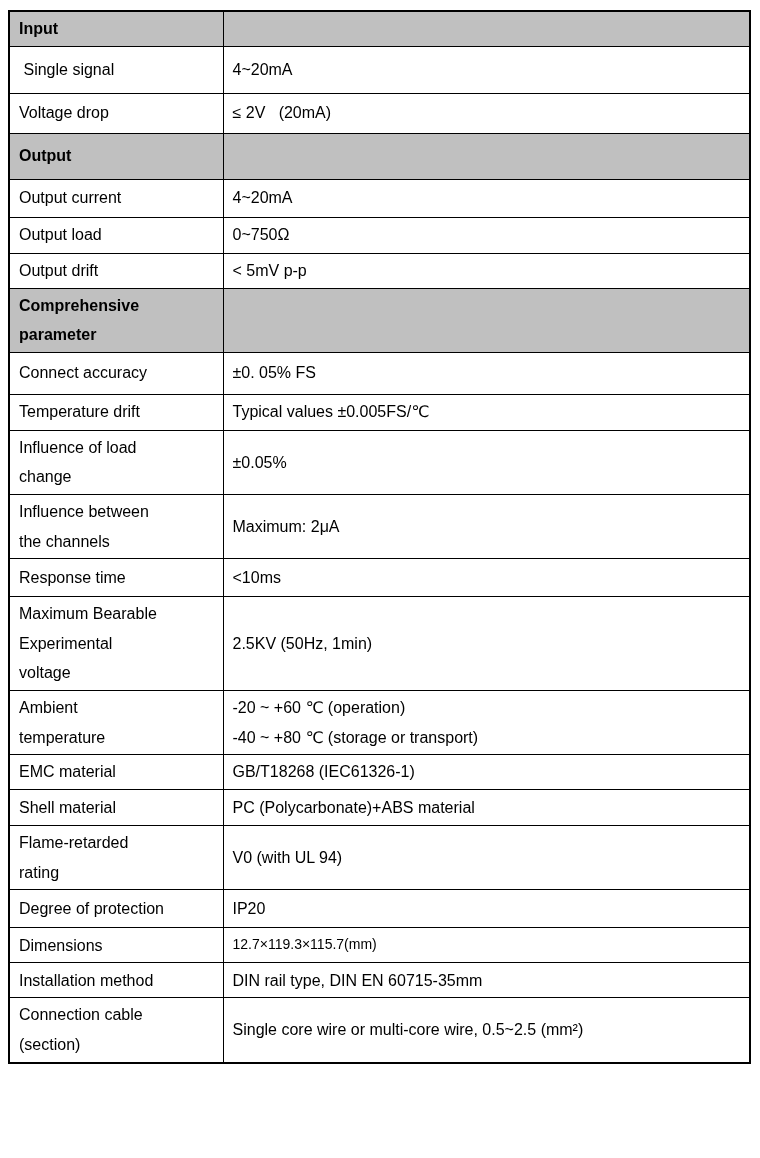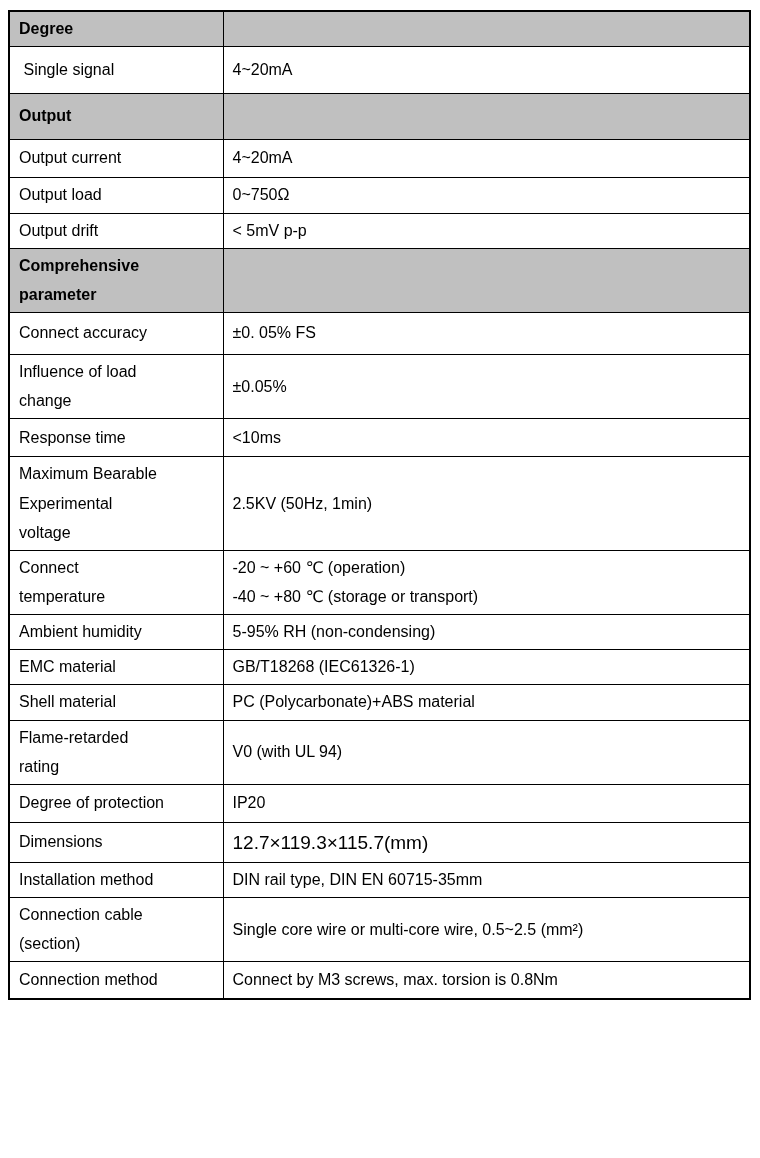--- a/index.html
+++ b/index.html
@@ -21,39 +21,43 @@
     line-height:1.85;
     padding:2px 8px 2px 9px;
     vertical-align:middle;
     white-space:pre-wrap;
     overflow:hidden;
   }
   table.spec tr.section td{
     background:#c0c0c0;
     font-weight:700;
   }
-  table.spec td.val.small{font-size:19px;}
+  table.spec td.val.small{font-size:14px;}
 </style>
 </head>
 <body>
 
 <div class="page">
   <table class="spec">
     <colgroup>
       <col style="width:214px">
       <col>
     </colgroup>
     <tbody>
       <tr class="section" style="height:34px">
-        <td class="lbl">Degree</td>
+        <td class="lbl">Input</td>
         <td class="val"></td>
       </tr>
       <tr style="height:47px">
         <td class="lbl"> Single signal</td>
         <td class="val">4~20mA</td>
+      </tr>
+      <tr style="height:40px">
+        <td class="lbl">Voltage drop</td>
+        <td class="val">≤ 2V   (20mA)</td>
       </tr>
       <tr class="section" style="height:46px">
         <td class="lbl">Output</td>
         <td class="val"></td>
       </tr>
       <tr style="height:38px">
         <td class="lbl">Output current</td>
         <td class="val">4~20mA</td>
       </tr>
       <tr style="height:36px">
@@ -66,44 +70,49 @@
       </tr>
       <tr class="section" style="height:57px">
         <td class="lbl">Comprehensive
 parameter</td>
         <td class="val"></td>
       </tr>
       <tr style="height:42px">
         <td class="lbl">Connect accuracy</td>
         <td class="val">±0. 05% FS</td>
       </tr>
+      <tr style="height:36px">
+        <td class="lbl">Temperature drift</td>
+        <td class="val">Typical values ±0.005FS/℃</td>
+      </tr>
       <tr style="height:58px">
         <td class="lbl">Influence of load
 change</td>
         <td class="val">±0.05%</td>
+      </tr>
+      <tr style="height:58px">
+        <td class="lbl">Influence between
+the channels</td>
+        <td class="val">Maximum: 2μA</td>
       </tr>
       <tr style="height:38px">
         <td class="lbl">Response time</td>
         <td class="val">&lt;10ms</td>
       </tr>
       <tr style="height:88px">
         <td class="lbl">Maximum Bearable
 Experimental
 voltage</td>
         <td class="val">2.5KV (50Hz, 1min)</td>
       </tr>
       <tr style="height:62px">
-        <td class="lbl">Connect
+        <td class="lbl">Ambient
 temperature</td>
         <td class="val">-20 ~ +60 ℃ (operation)
 -40 ~ +80 ℃ (storage or transport)</td>
-      </tr>
-      <tr style="height:34px">
-        <td class="lbl">Ambient humidity</td>
-        <td class="val">5-95% RH (non-condensing)</td>
       </tr>
       <tr style="height:35px">
         <td class="lbl">EMC material</td>
         <td class="val">GB/T18268 (IEC61326-1)</td>
       </tr>
       <tr style="height:36px">
         <td class="lbl">Shell material</td>
         <td class="val">PC (Polycarbonate)+ABS material</td>
       </tr>
       <tr style="height:58px">
@@ -121,19 +130,15 @@
       </tr>
       <tr style="height:35px">
         <td class="lbl">Installation method</td>
         <td class="val">DIN rail type, DIN EN 60715-35mm</td>
       </tr>
       <tr style="height:60px">
         <td class="lbl">Connection cable
 (section)</td>
         <td class="val">Single core wire or multi-core wire, 0.5~2.5 (mm²)</td>
       </tr>
-      <tr style="height:37px">
-        <td class="lbl">Connection method</td>
-        <td class="val">Connect by M3 screws, max. torsion is 0.8Nm</td>
-      </tr>
     </tbody>
   </table>
 </div>
 
 </body></html>

